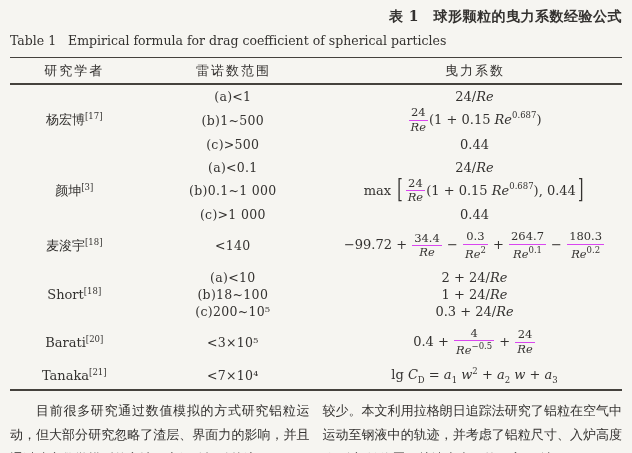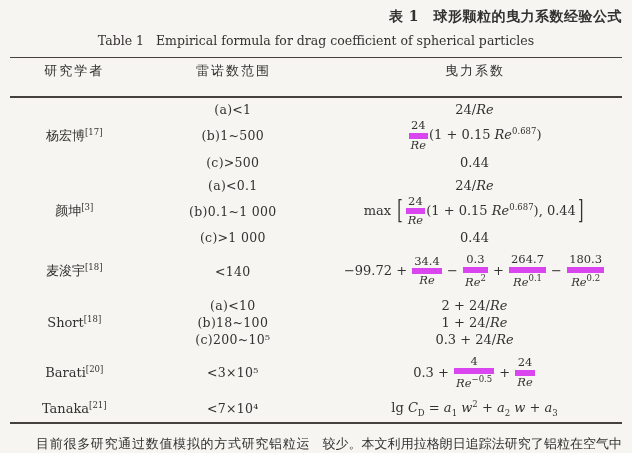--- a/index.html
+++ b/index.html
@@ -4,42 +4,42 @@
 <style>
   html,body{margin:0;padding:0;}
   body{
     width:632px;height:453px;overflow:hidden;
     background:#f6f5f1;color:#343230;
     font-family:"DejaVu Serif","Liberation Serif",serif;
   }
   .page{padding:8px 10px 0 10px;}
 
   .title-zh{text-align:right;font-size:14px;font-weight:bold;letter-spacing:.5px;white-space:pre-wrap;}
-  .title-en{text-align:center;font-size:12.5px;margin-top:7px;white-space:pre-wrap;}
+  .title-en{text-align:left;font-size:12.5px;margin-top:7px;white-space:pre-wrap;}
 
   .tbl{margin-top:9px;}
   .rule{background:#45423d;height:1px;border:0;}
   .rule.thick{height:2px;}
 
-  .thead{display:flex;align-items:center;padding:4px 0 16px;font-size:13px;}
+  .thead{display:flex;align-items:center;padding:4px 0 3px;font-size:13px;}
   .th{text-align:center;letter-spacing:2px;}
   .c1{width:21%;}
   .c2{width:31%;}
   .c3{width:48%;}
 
   .trow{display:flex;align-items:center;padding:3px 0;}
   .scholar{width:21%;text-align:center;font-size:13px;white-space:nowrap;}
   .ref{font-size:8.5px;position:relative;top:-5px;letter-spacing:0;}
   .rlines{width:79%;}
   .subrow{display:flex;align-items:center;}
   .range{width:39%;text-align:center;font-size:12.5px;padding:1px 0;letter-spacing:.3px;}
   .formula{width:61%;text-align:center;font-size:13px;padding:1px 0;}
 
   .frac{display:inline-block;vertical-align:middle;text-align:center;margin:0 1px;}
-  .frac .fn{display:block;border-bottom:6px solid #d946ef;padding:0 2px;font-size:11.5px;line-height:1.2;}
+  .frac .fn{display:block;border-bottom:1px solid #d946ef;padding:0 2px;font-size:11.5px;line-height:1.2;}
   .frac .fd{display:block;padding:0 2px;font-size:11.5px;line-height:1.2;}
   .it{font-style:italic;}
   .formula sup,.range sup{font-size:8.5px;}
   .formula sub{font-size:8.5px;}
   .bigbr{display:inline-block;transform:scaleY(1.8);font-size:14px;margin:0 2px;}
 
   .cols{display:flex;gap:13px;margin-top:8px;font-size:13px;line-height:24px;text-align:justify;}
   .col{width:50%;}
   .indent{text-indent:2em;}
 </style>
@@ -121,21 +121,21 @@
               <div class="formula"><span>0.3 + 24/</span><span class="it">Re</span></div>
             </div>
           </div>
   </div>
 
   <div class="trow">
     <div class="scholar"><span>Barati</span><span class="ref">[20]</span></div>
     <div class="rlines">
             <div class="subrow">
               <div class="range">&lt;3×10⁵</div>
-              <div class="formula"><span>0.3 + </span><span class="frac"><span class="fn"><span>4</span></span><span class="fd"><span class="it">Re</span><sup>−0.5</sup></span></span><span> + </span><span class="frac"><span class="fn"><span>24</span></span><span class="fd"><span class="it">Re</span></span></span></div>
+              <div class="formula"><span>0.4 + </span><span class="frac"><span class="fn"><span>4</span></span><span class="fd"><span class="it">Re</span><sup>−0.5</sup></span></span><span> + </span><span class="frac"><span class="fn"><span>24</span></span><span class="fd"><span class="it">Re</span></span></span></div>
             </div>
           </div>
   </div>
 
   <div class="trow">
     <div class="scholar"><span>Tanaka</span><span class="ref">[21]</span></div>
     <div class="rlines">
             <div class="subrow">
               <div class="range">&lt;7×10⁴</div>
               <div class="formula"><span>lg </span><span class="it">C</span><sub>D</sub><span> = </span><span class="it">a</span><sub>1</sub><span> </span><span class="it">w</span><sup>2</sup><span> + </span><span class="it">a</span><sub>2</sub><span> </span><span class="it">w</span><span> + </span><span class="it">a</span><sub>3</sub></div>

